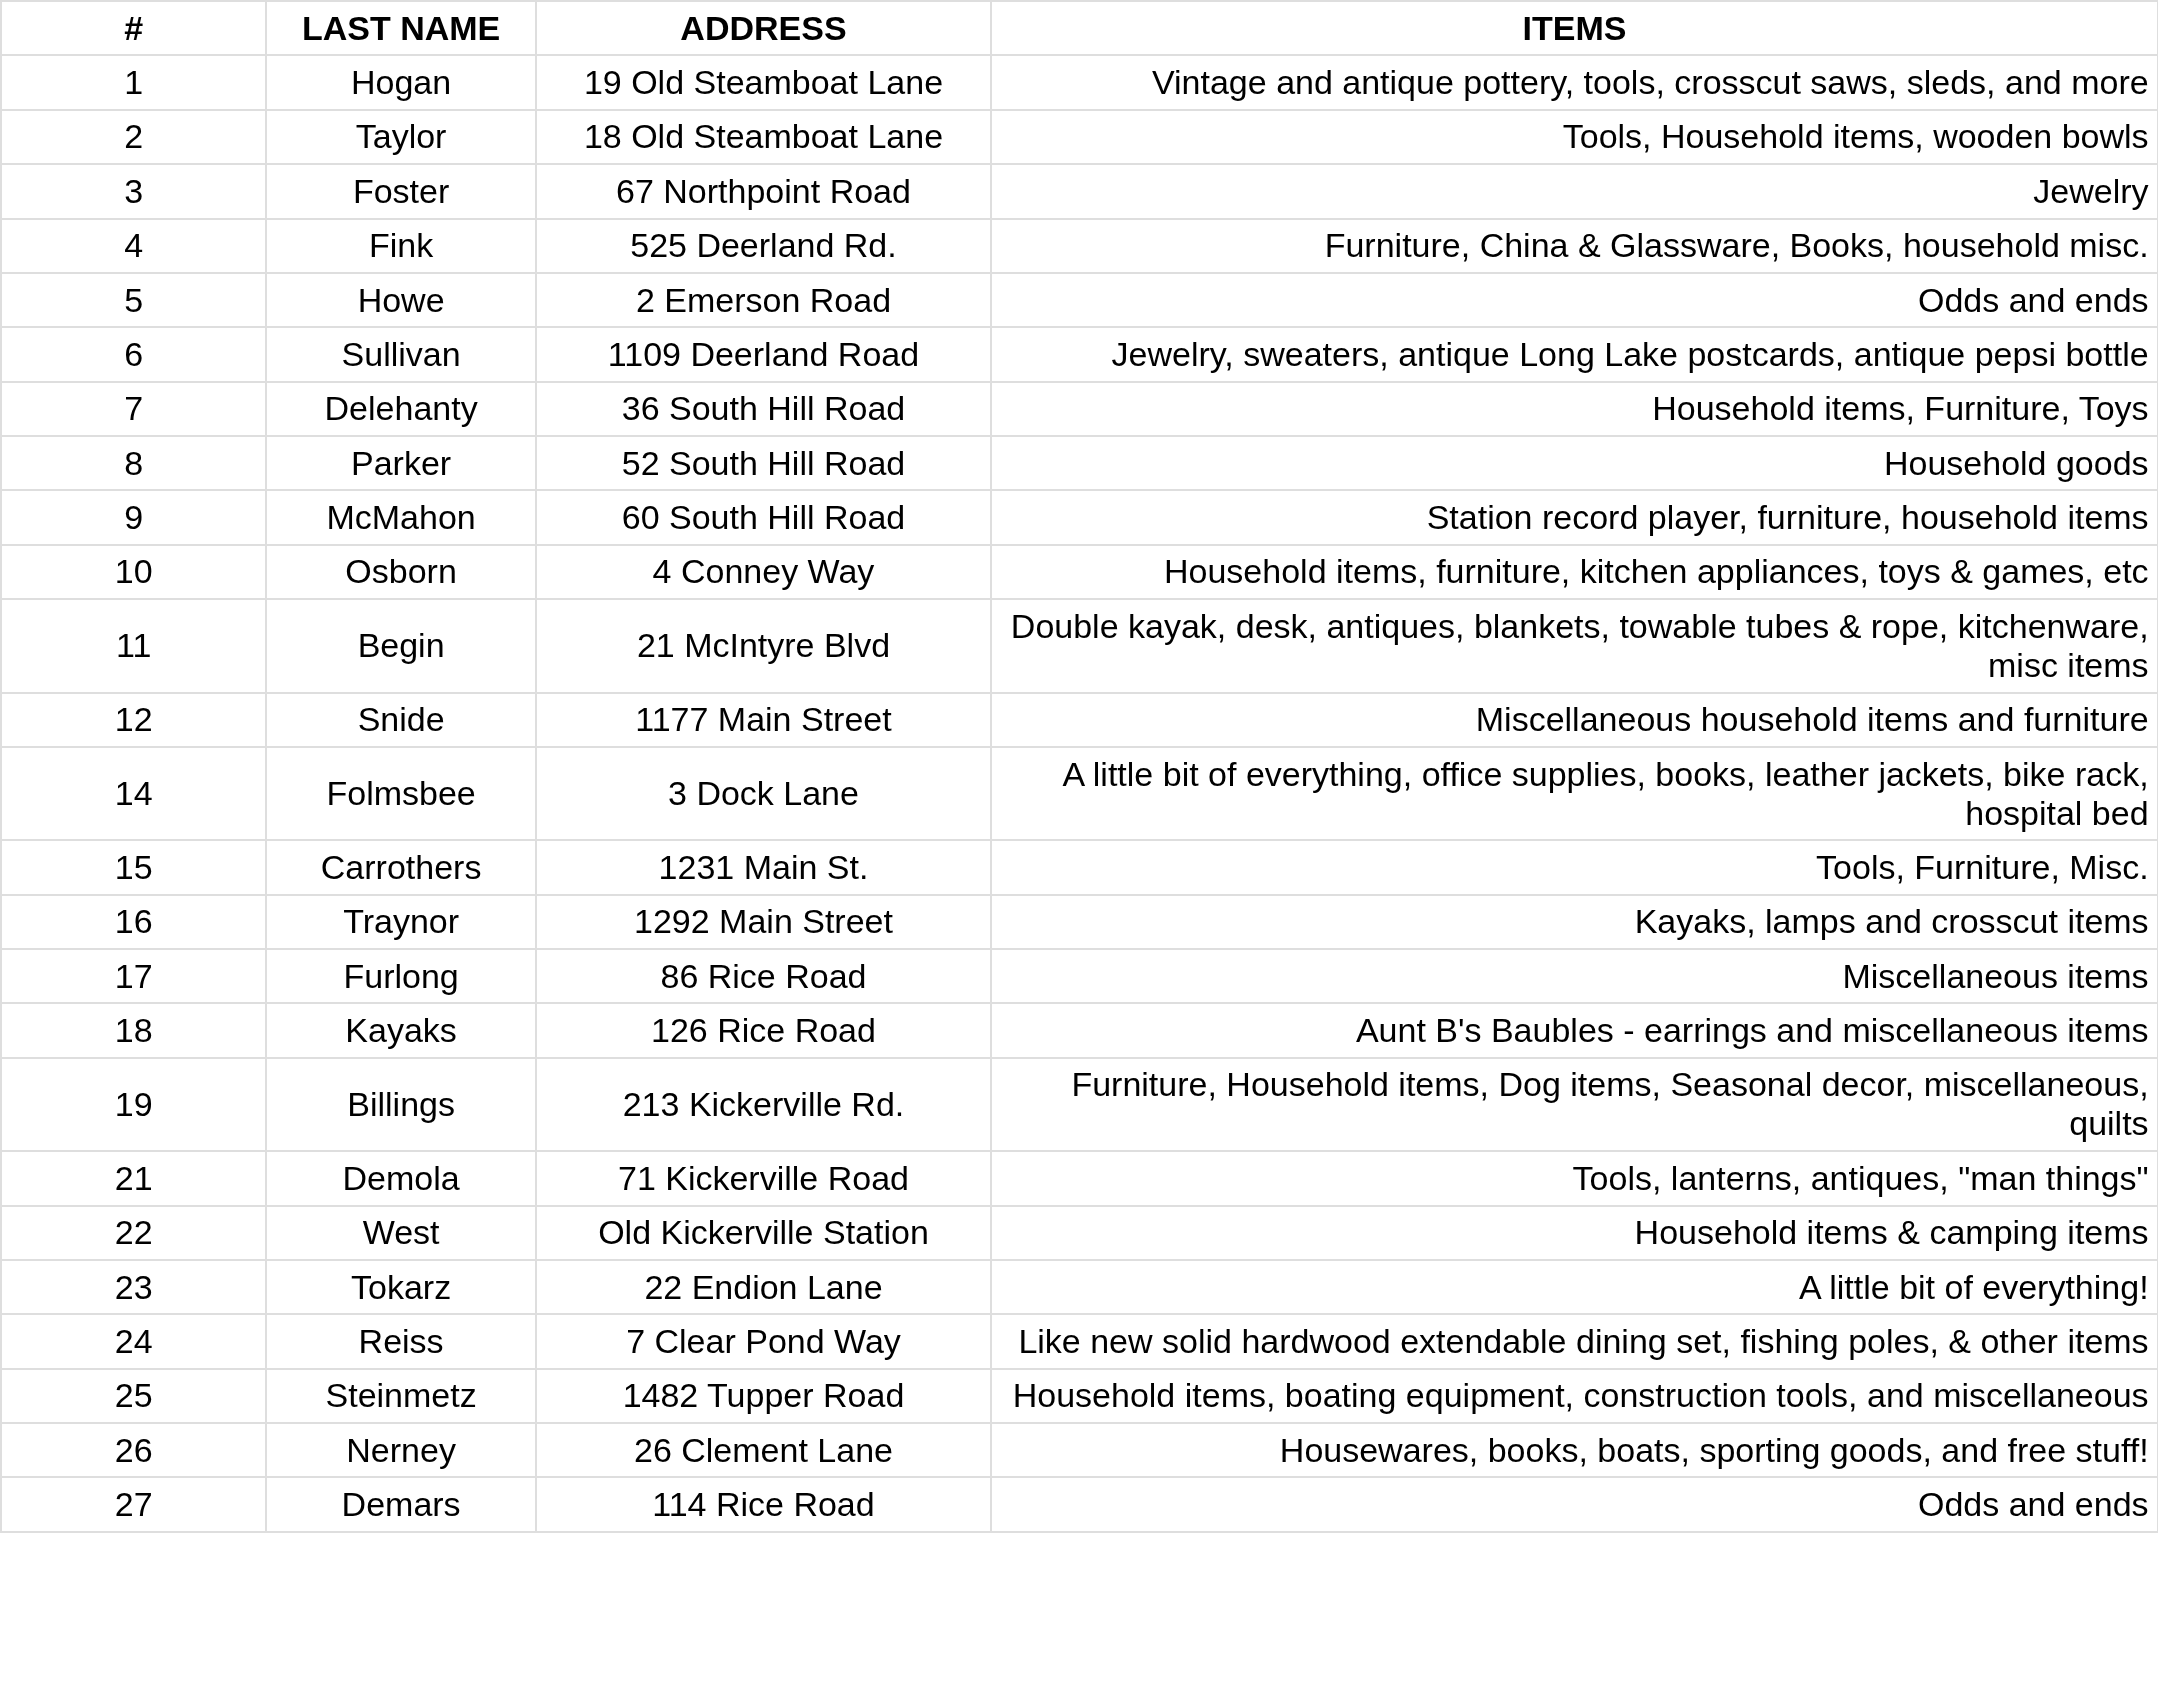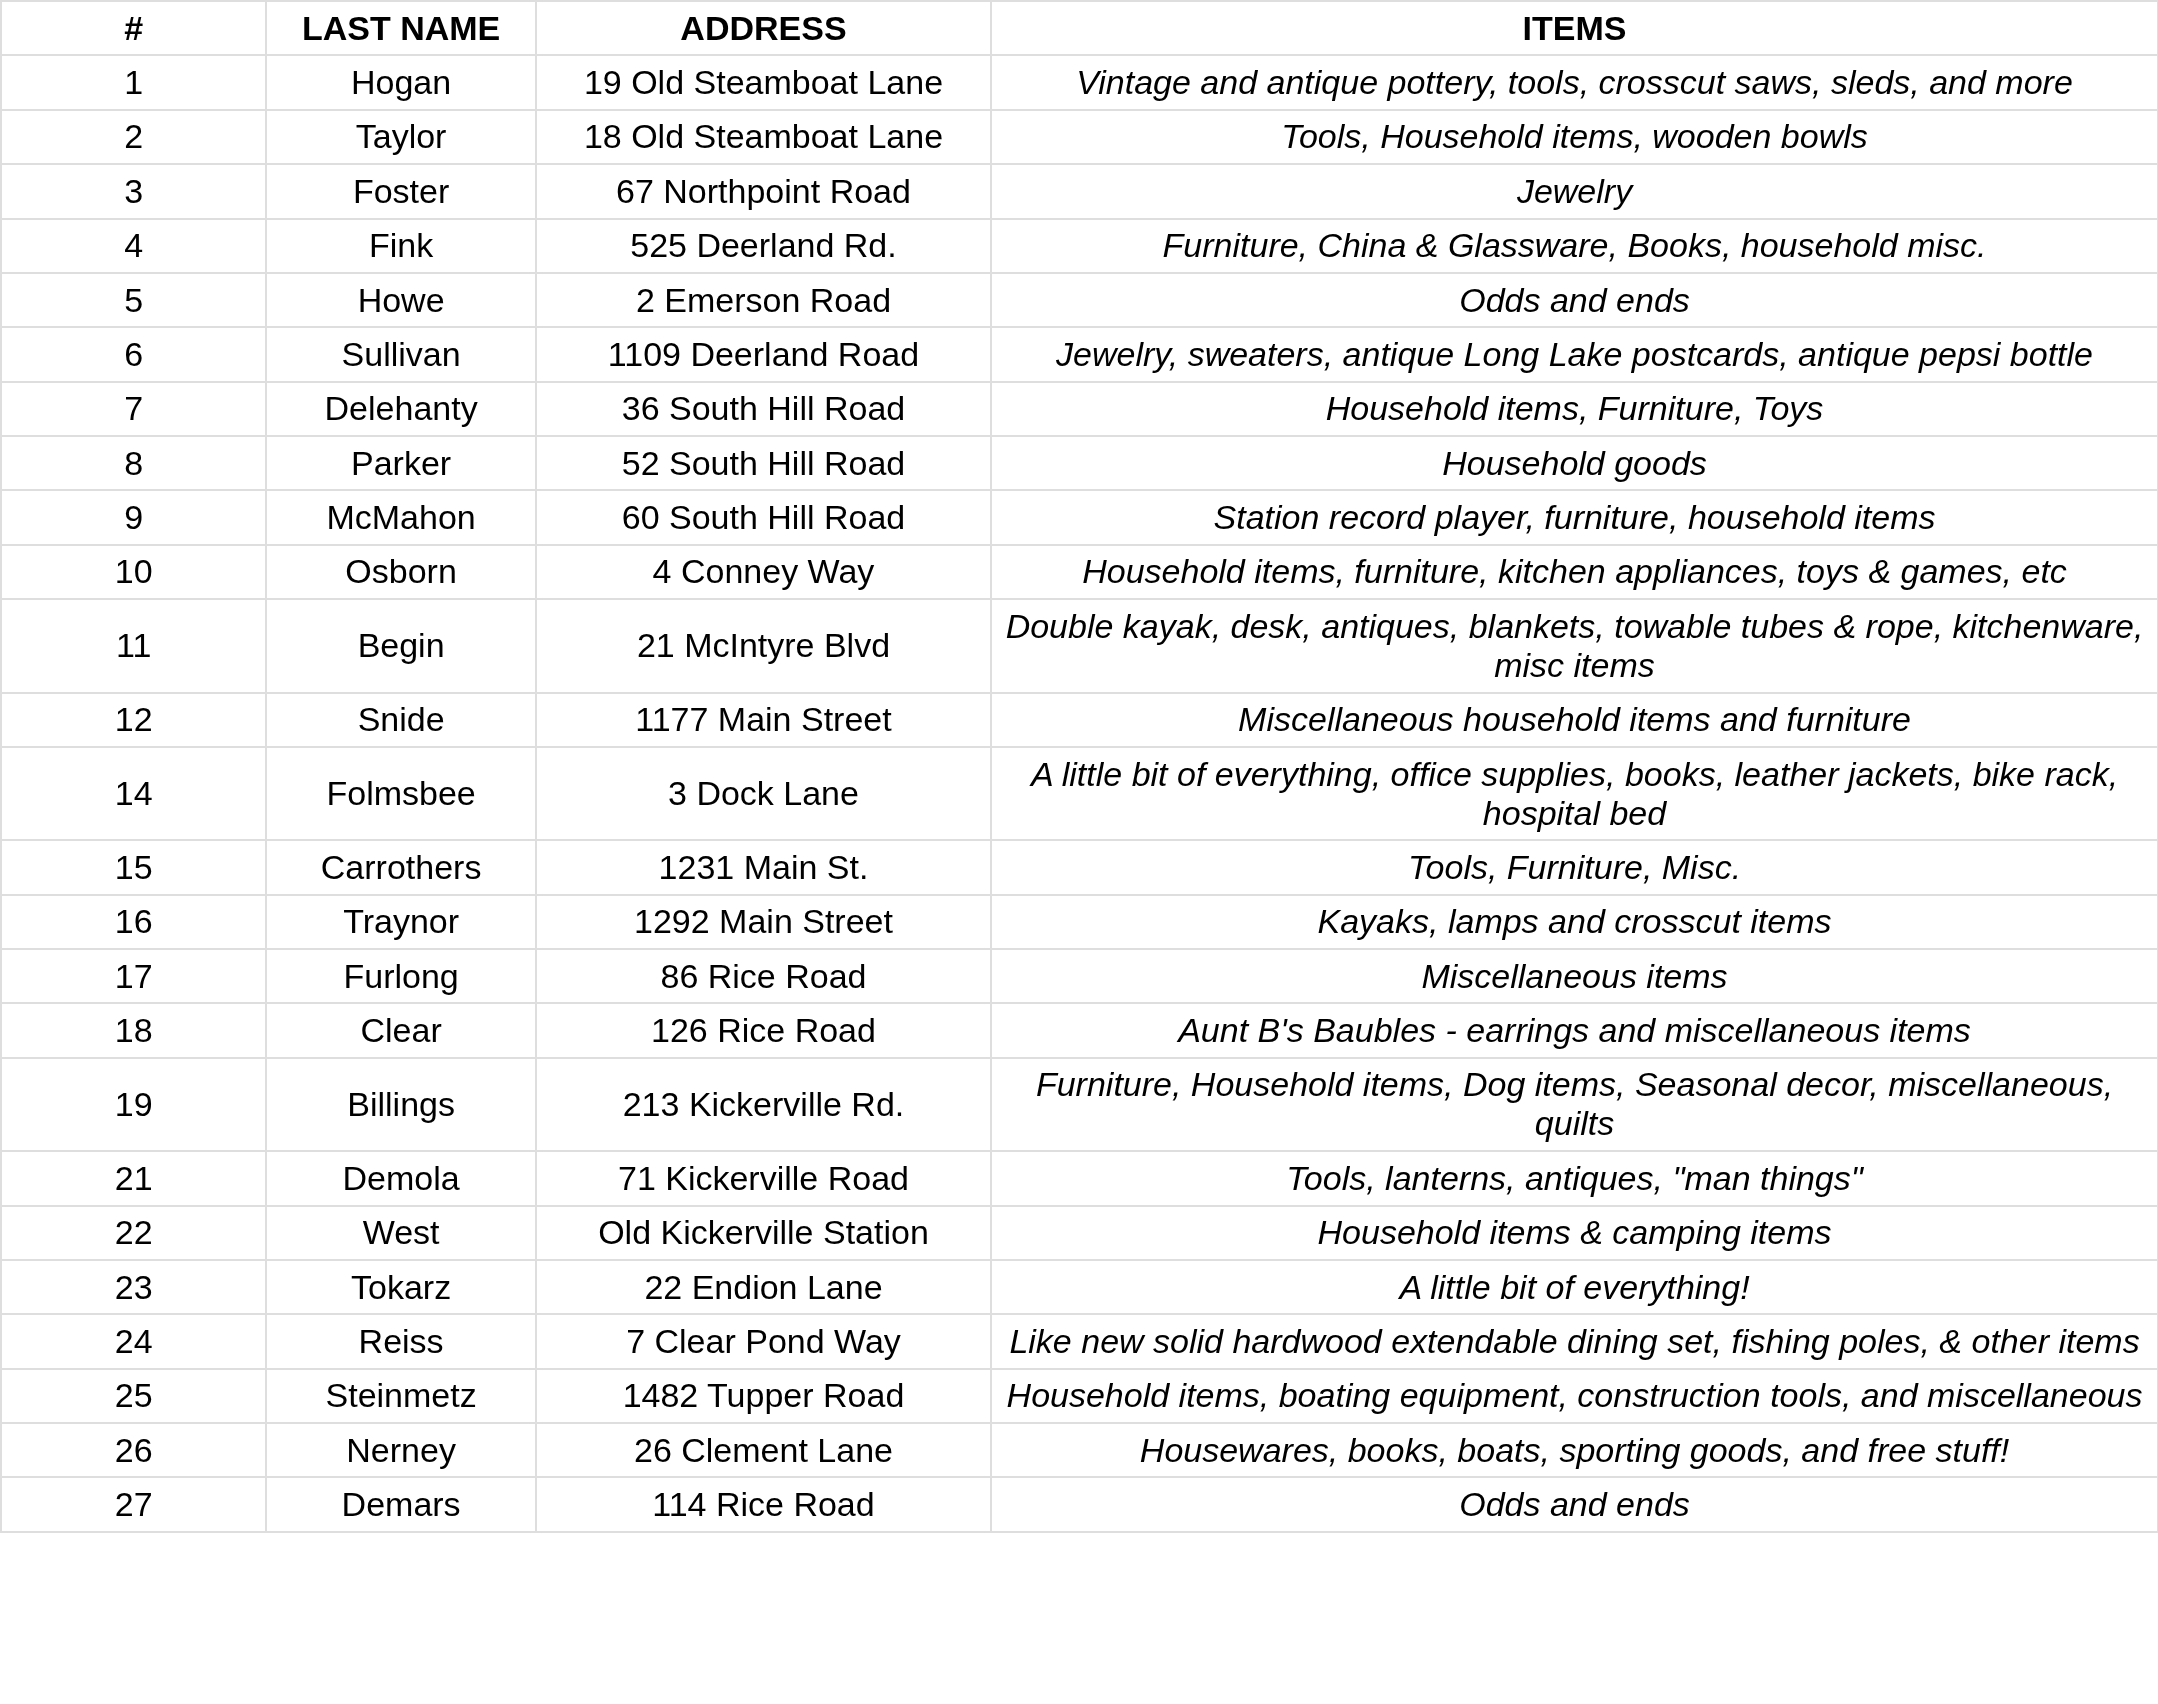--- a/index.html
+++ b/index.html
@@ -37,24 +37,23 @@
   table.sale-table th {
     font-weight: bold;
     text-align: center;
     padding: 6.7px 5px;
   }
   td.c-num, td.c-name, td.c-addr {
     text-align: center;
     padding: 6.7px 5px;
   }
   td.c-items {
-    text-align: center;
+    text-align: right;
     padding: 6.7px 25px 6.7px 10px; 
     word-wrap: break-word;
-    font-style: italic;
   }
 </style>
 </head>
 <body>
 
 <table class="sale-table">
   <colgroup>
     <col class="col-num">
     <col class="col-name">
     <col class="col-addr">
@@ -177,21 +176,21 @@
 
   <tr>
     <td class="c-num">17</td>
     <td class="c-name">Furlong</td>
     <td class="c-addr">86 Rice Road</td>
     <td class="c-items">Miscellaneous items</td>
   </tr>
 
   <tr>
     <td class="c-num">18</td>
-    <td class="c-name">Clear</td>
+    <td class="c-name">Kayaks</td>
     <td class="c-addr">126 Rice Road</td>
     <td class="c-items">Aunt B's Baubles - earrings and miscellaneous items</td>
   </tr>
 
   <tr>
     <td class="c-num">19</td>
     <td class="c-name">Billings</td>
     <td class="c-addr">213 Kickerville Rd.</td>
     <td class="c-items">Furniture, Household items, Dog items, Seasonal decor, miscellaneous, quilts</td>
   </tr>

